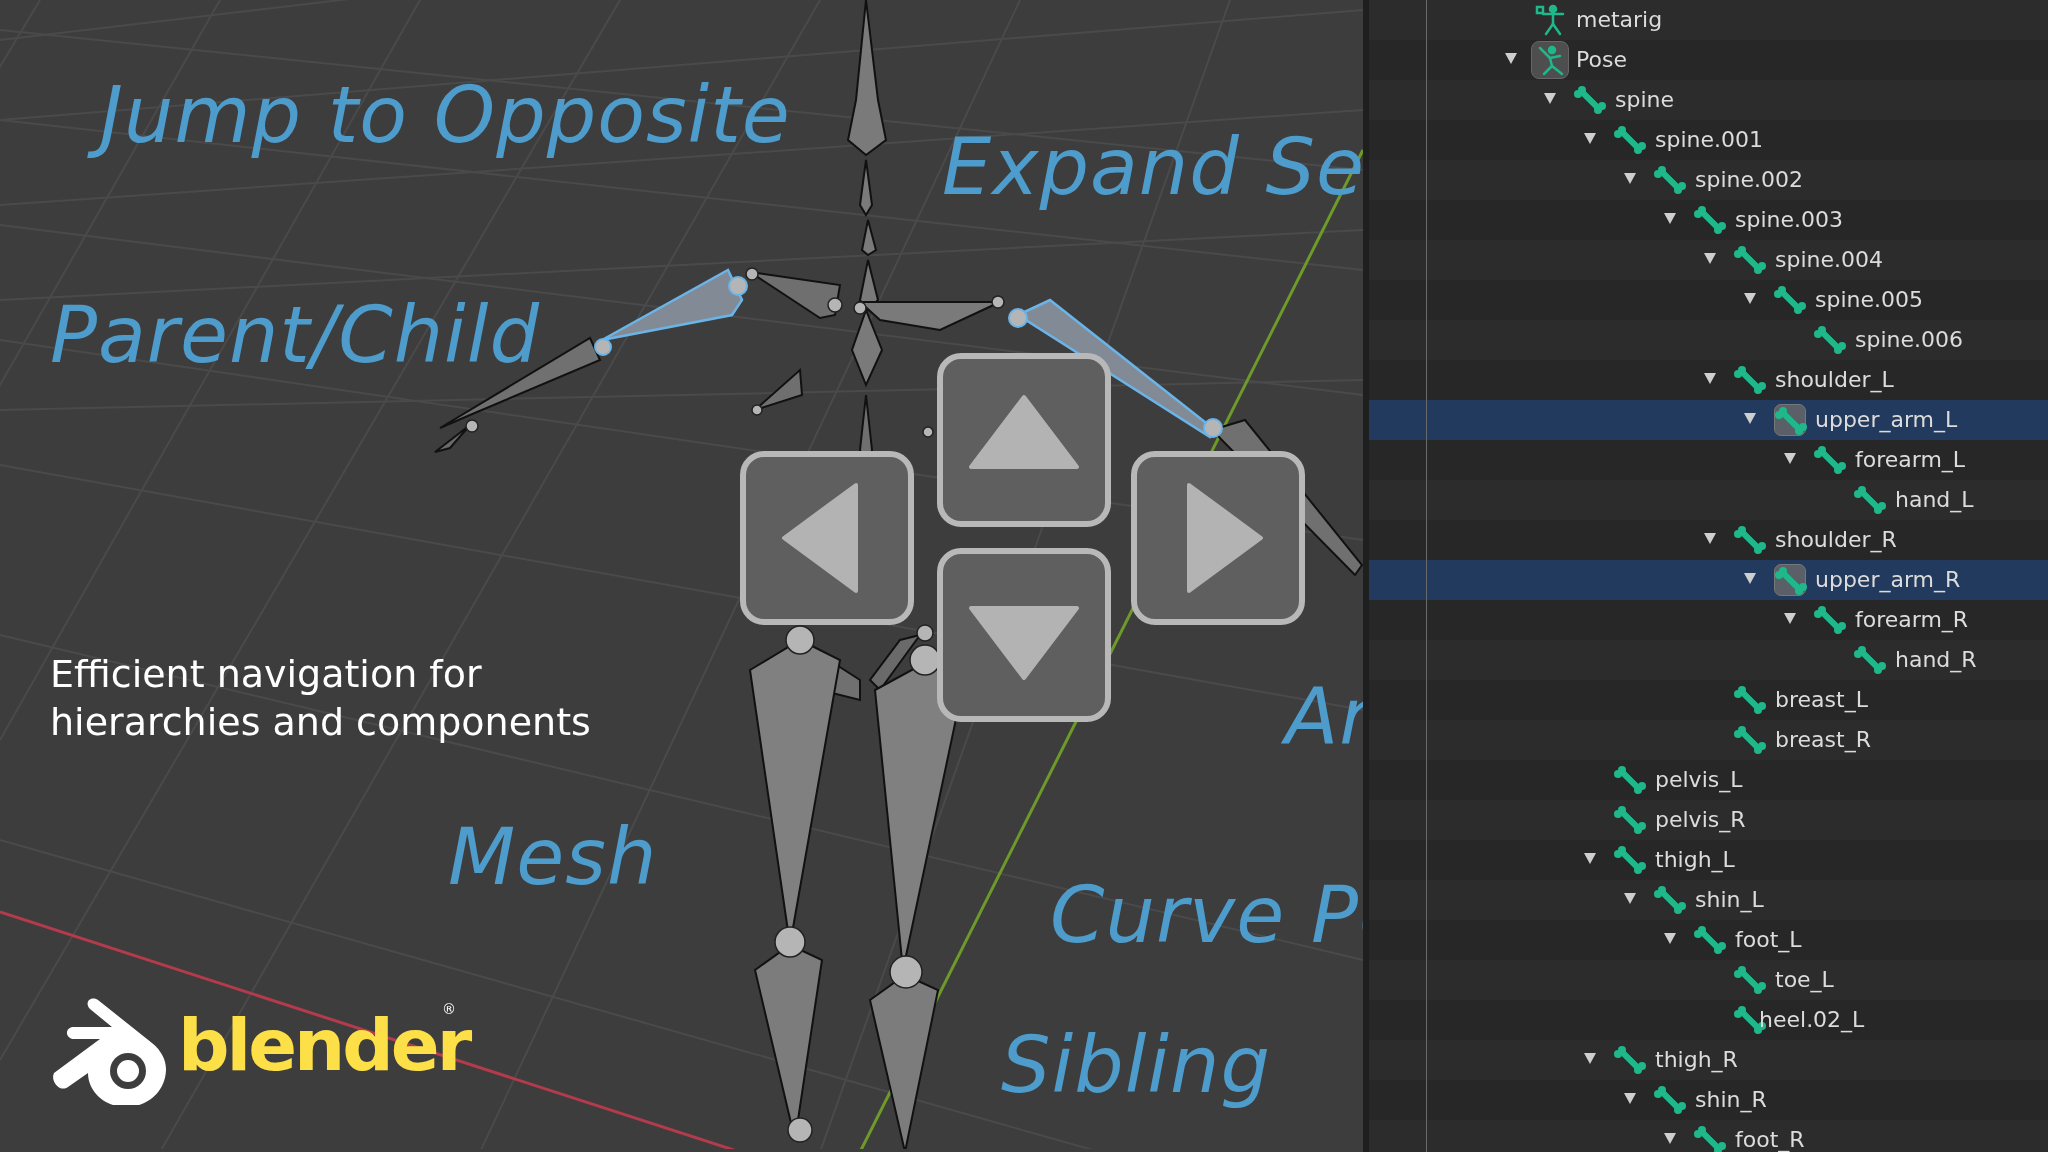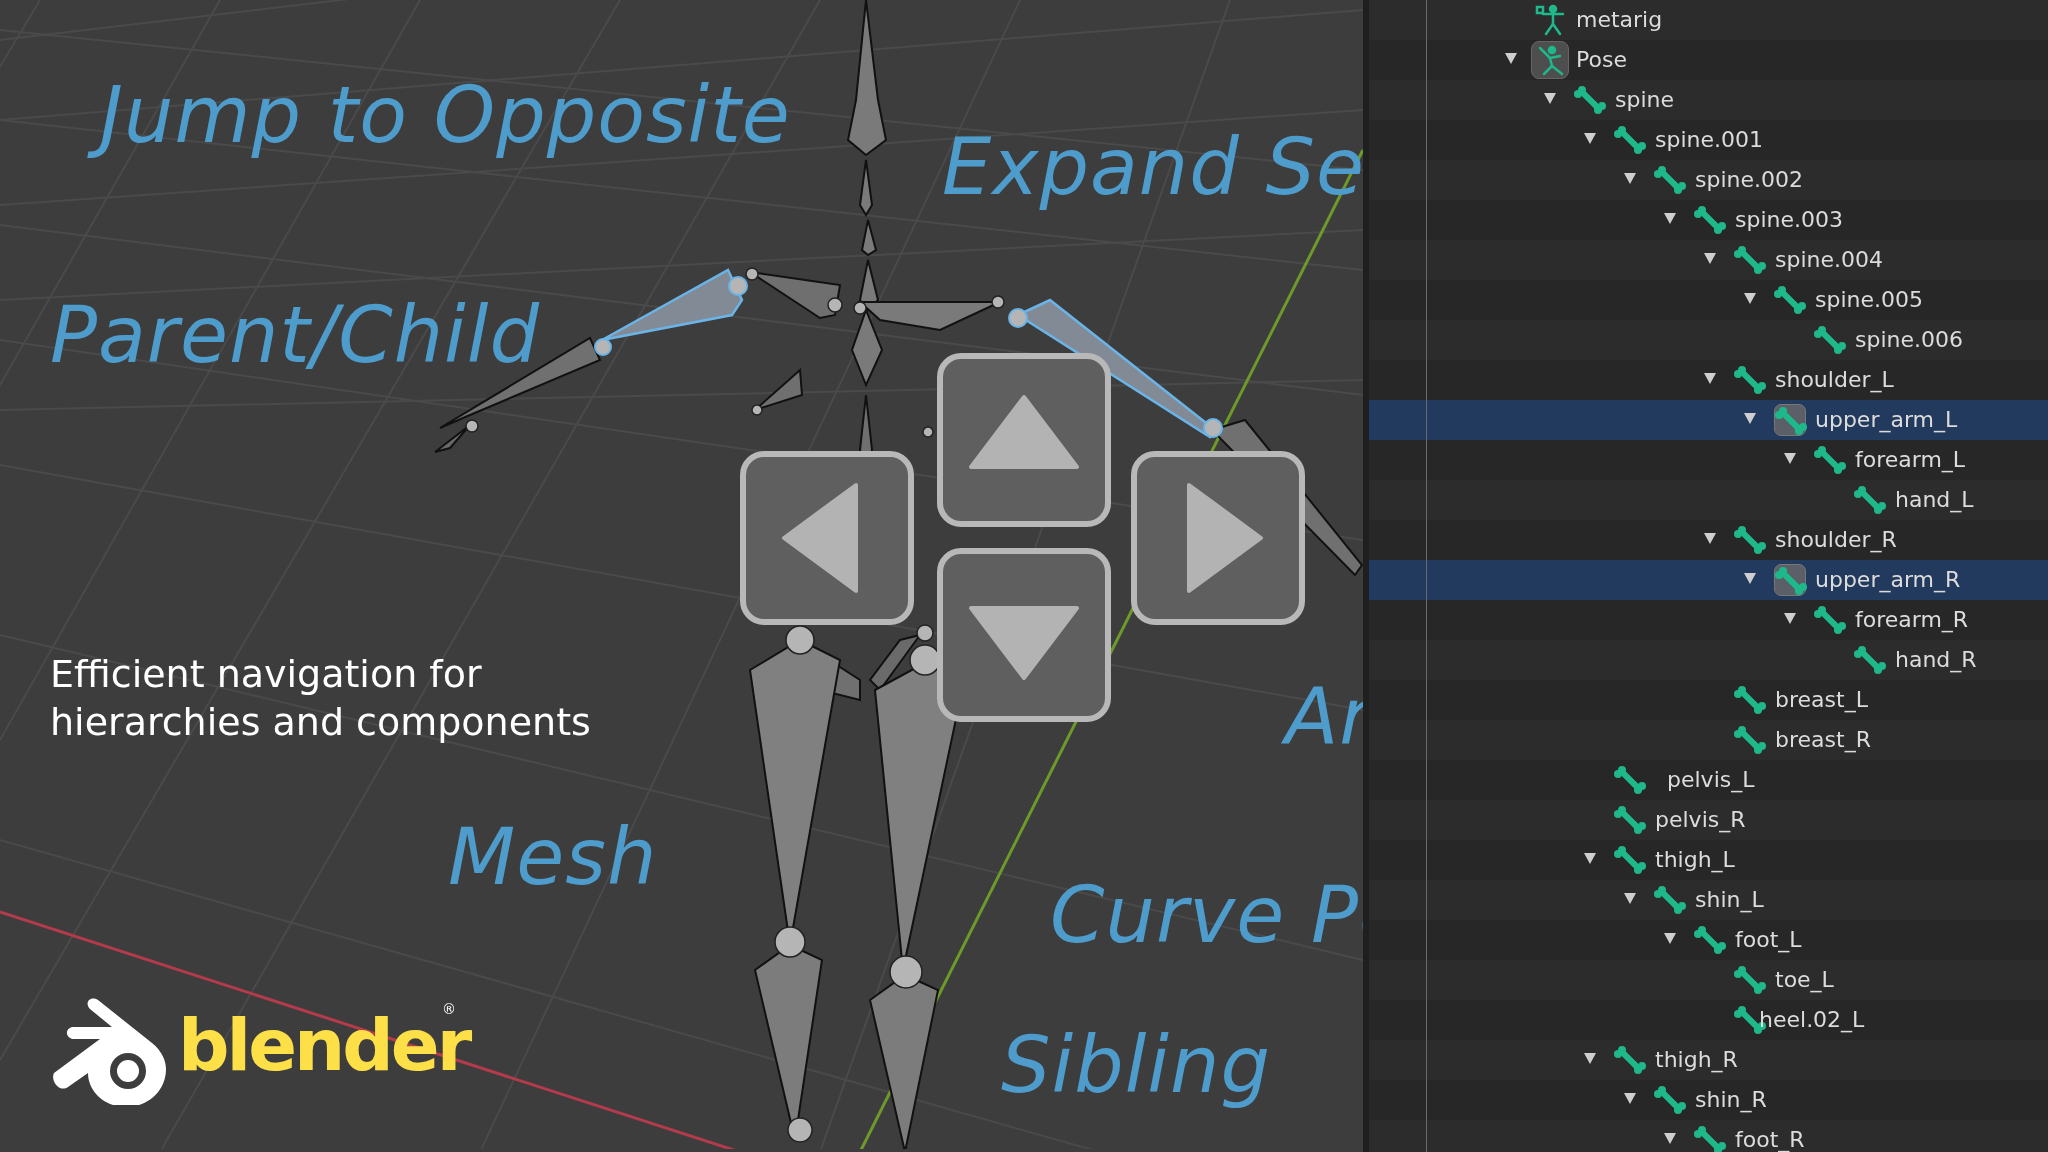--- a/index.html
+++ b/index.html
@@ -459,21 +459,21 @@
             <g fill="#1fb88a">
               <circle cx="8" cy="6" r="4"></circle>
               <circle cx="4" cy="10" r="4"></circle>
               <circle cx="24" cy="26" r="4"></circle>
               <circle cx="28" cy="22" r="4"></circle>
               <polygon points="6,6 8,4 28,24 26,26"></polygon>
               <rect x="4" y="13" width="28" height="6" rx="3" transform="rotate(45 16 16)"></rect>
             </g>
           </svg>
 </div>
-        <span class="label" style="left: 286px; margin-left: 12px;">pelvis_L</span>
+        <span class="label" style="left: 286px;">pelvis_L</span>
       </div>
       <div class="row even" style="top: 800px;">
         <div class="icon" style="left: 245px;">
   <svg width="32" height="32" viewBox="0 0 32 32">
             <g fill="#1fb88a">
               <circle cx="8" cy="6" r="4"></circle>
               <circle cx="4" cy="10" r="4"></circle>
               <circle cx="24" cy="26" r="4"></circle>
               <circle cx="28" cy="22" r="4"></circle>
               <polygon points="6,6 8,4 28,24 26,26"></polygon>

